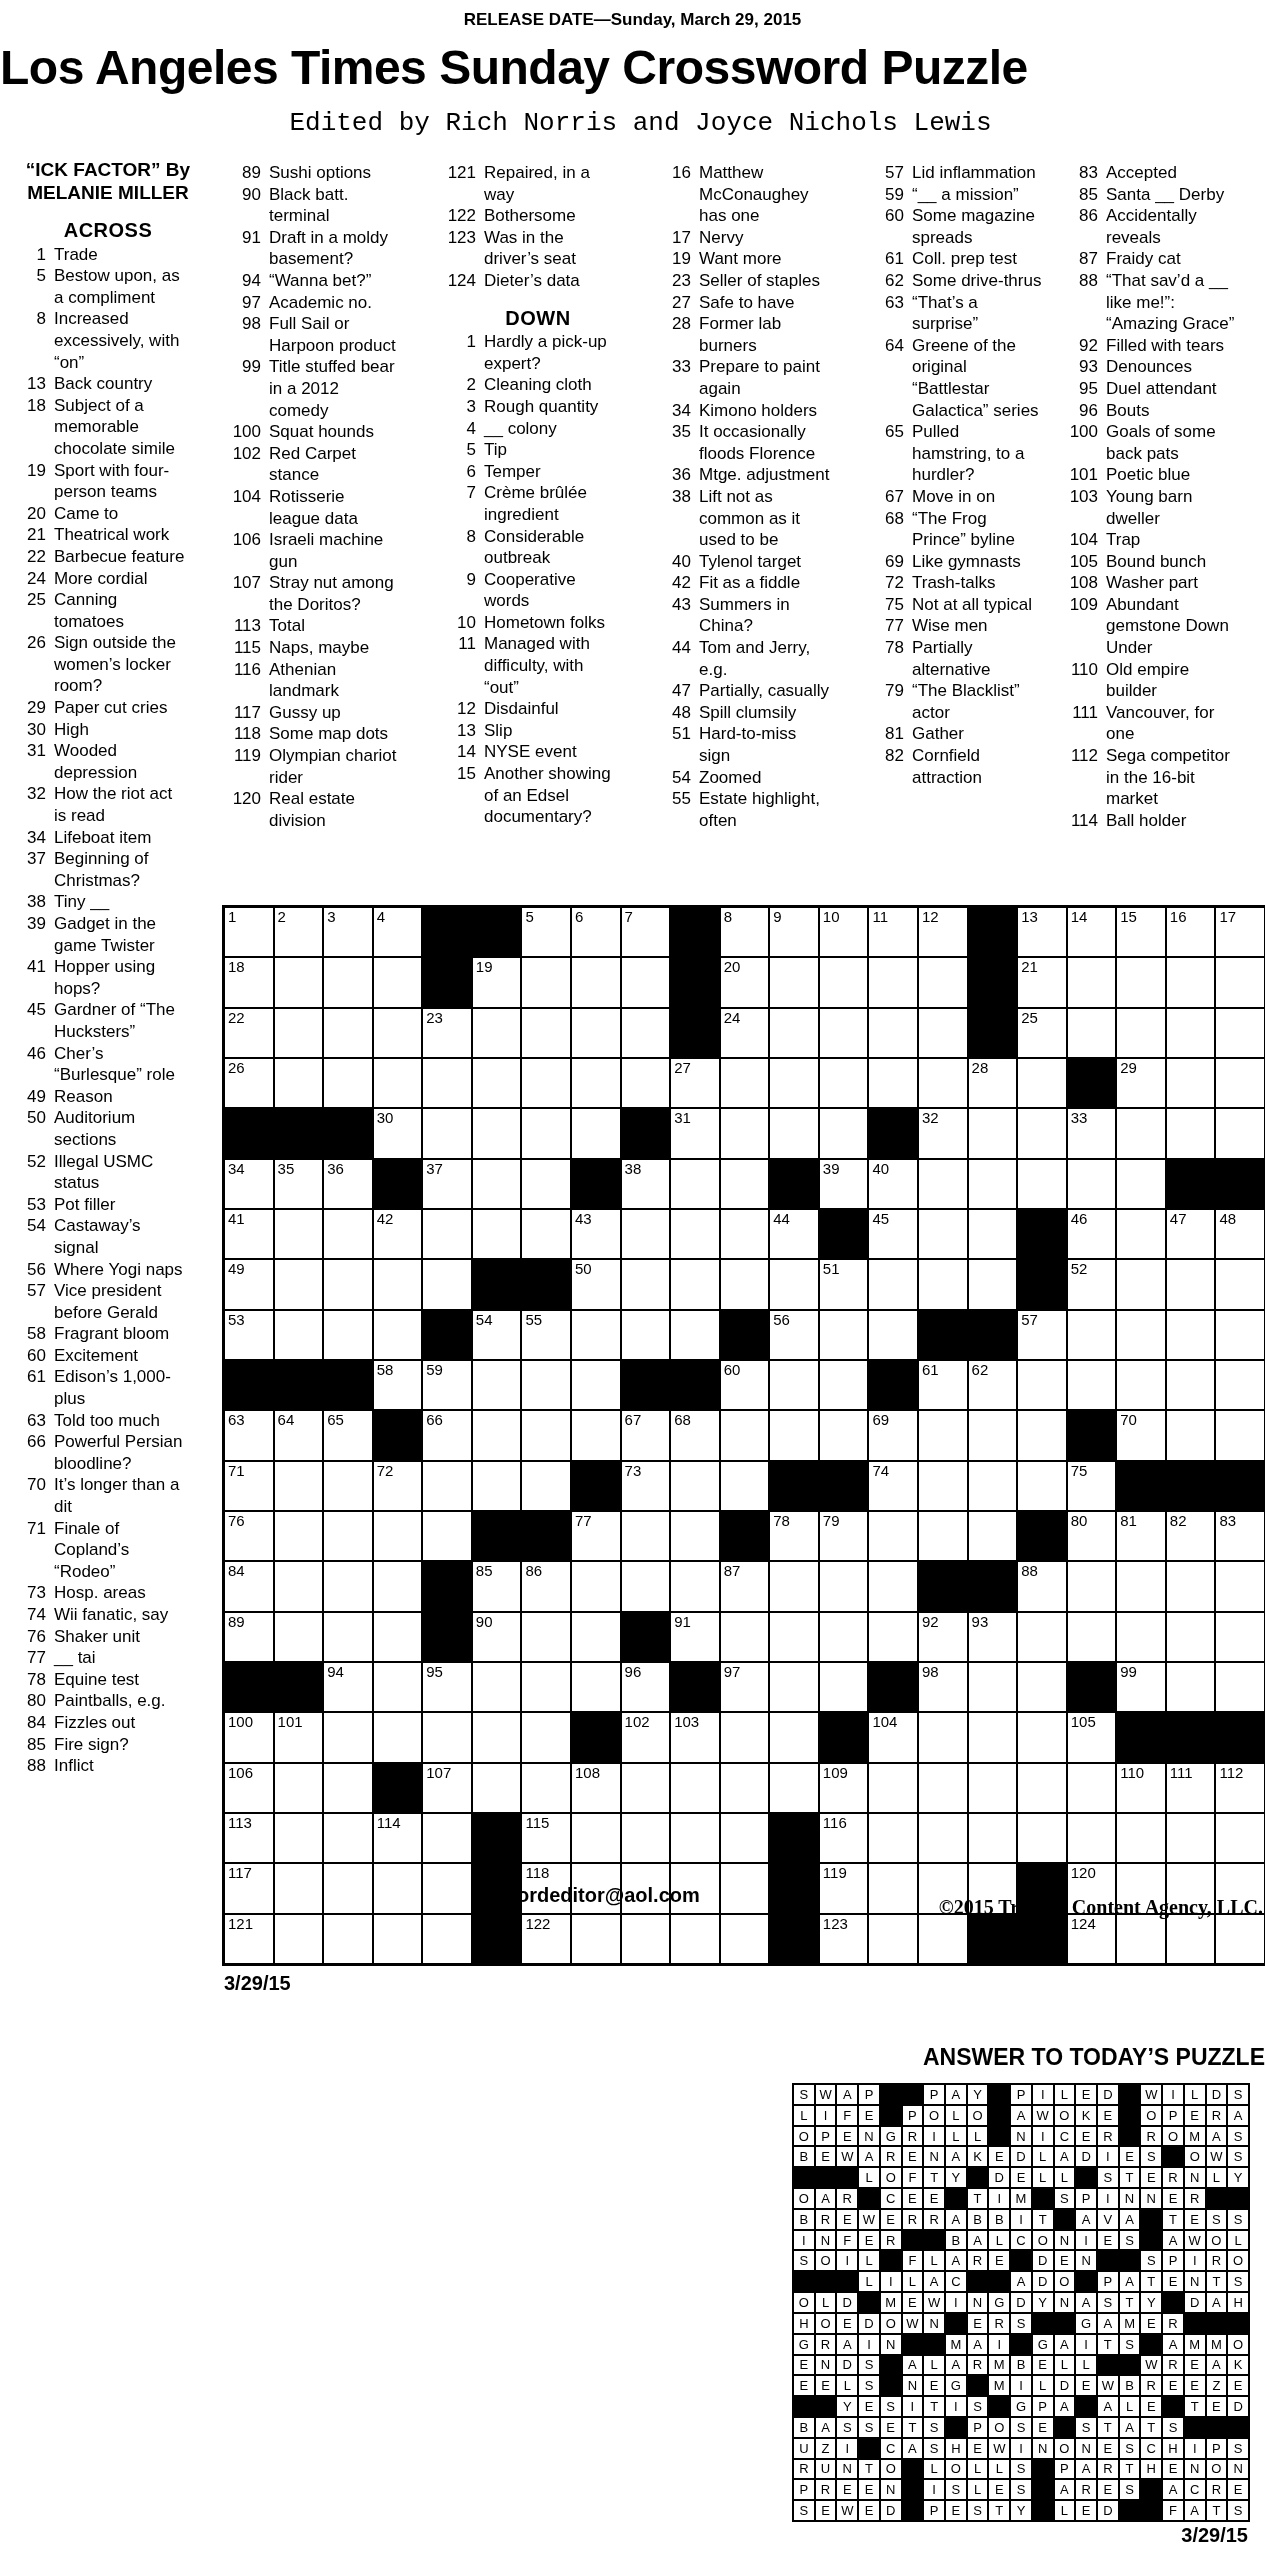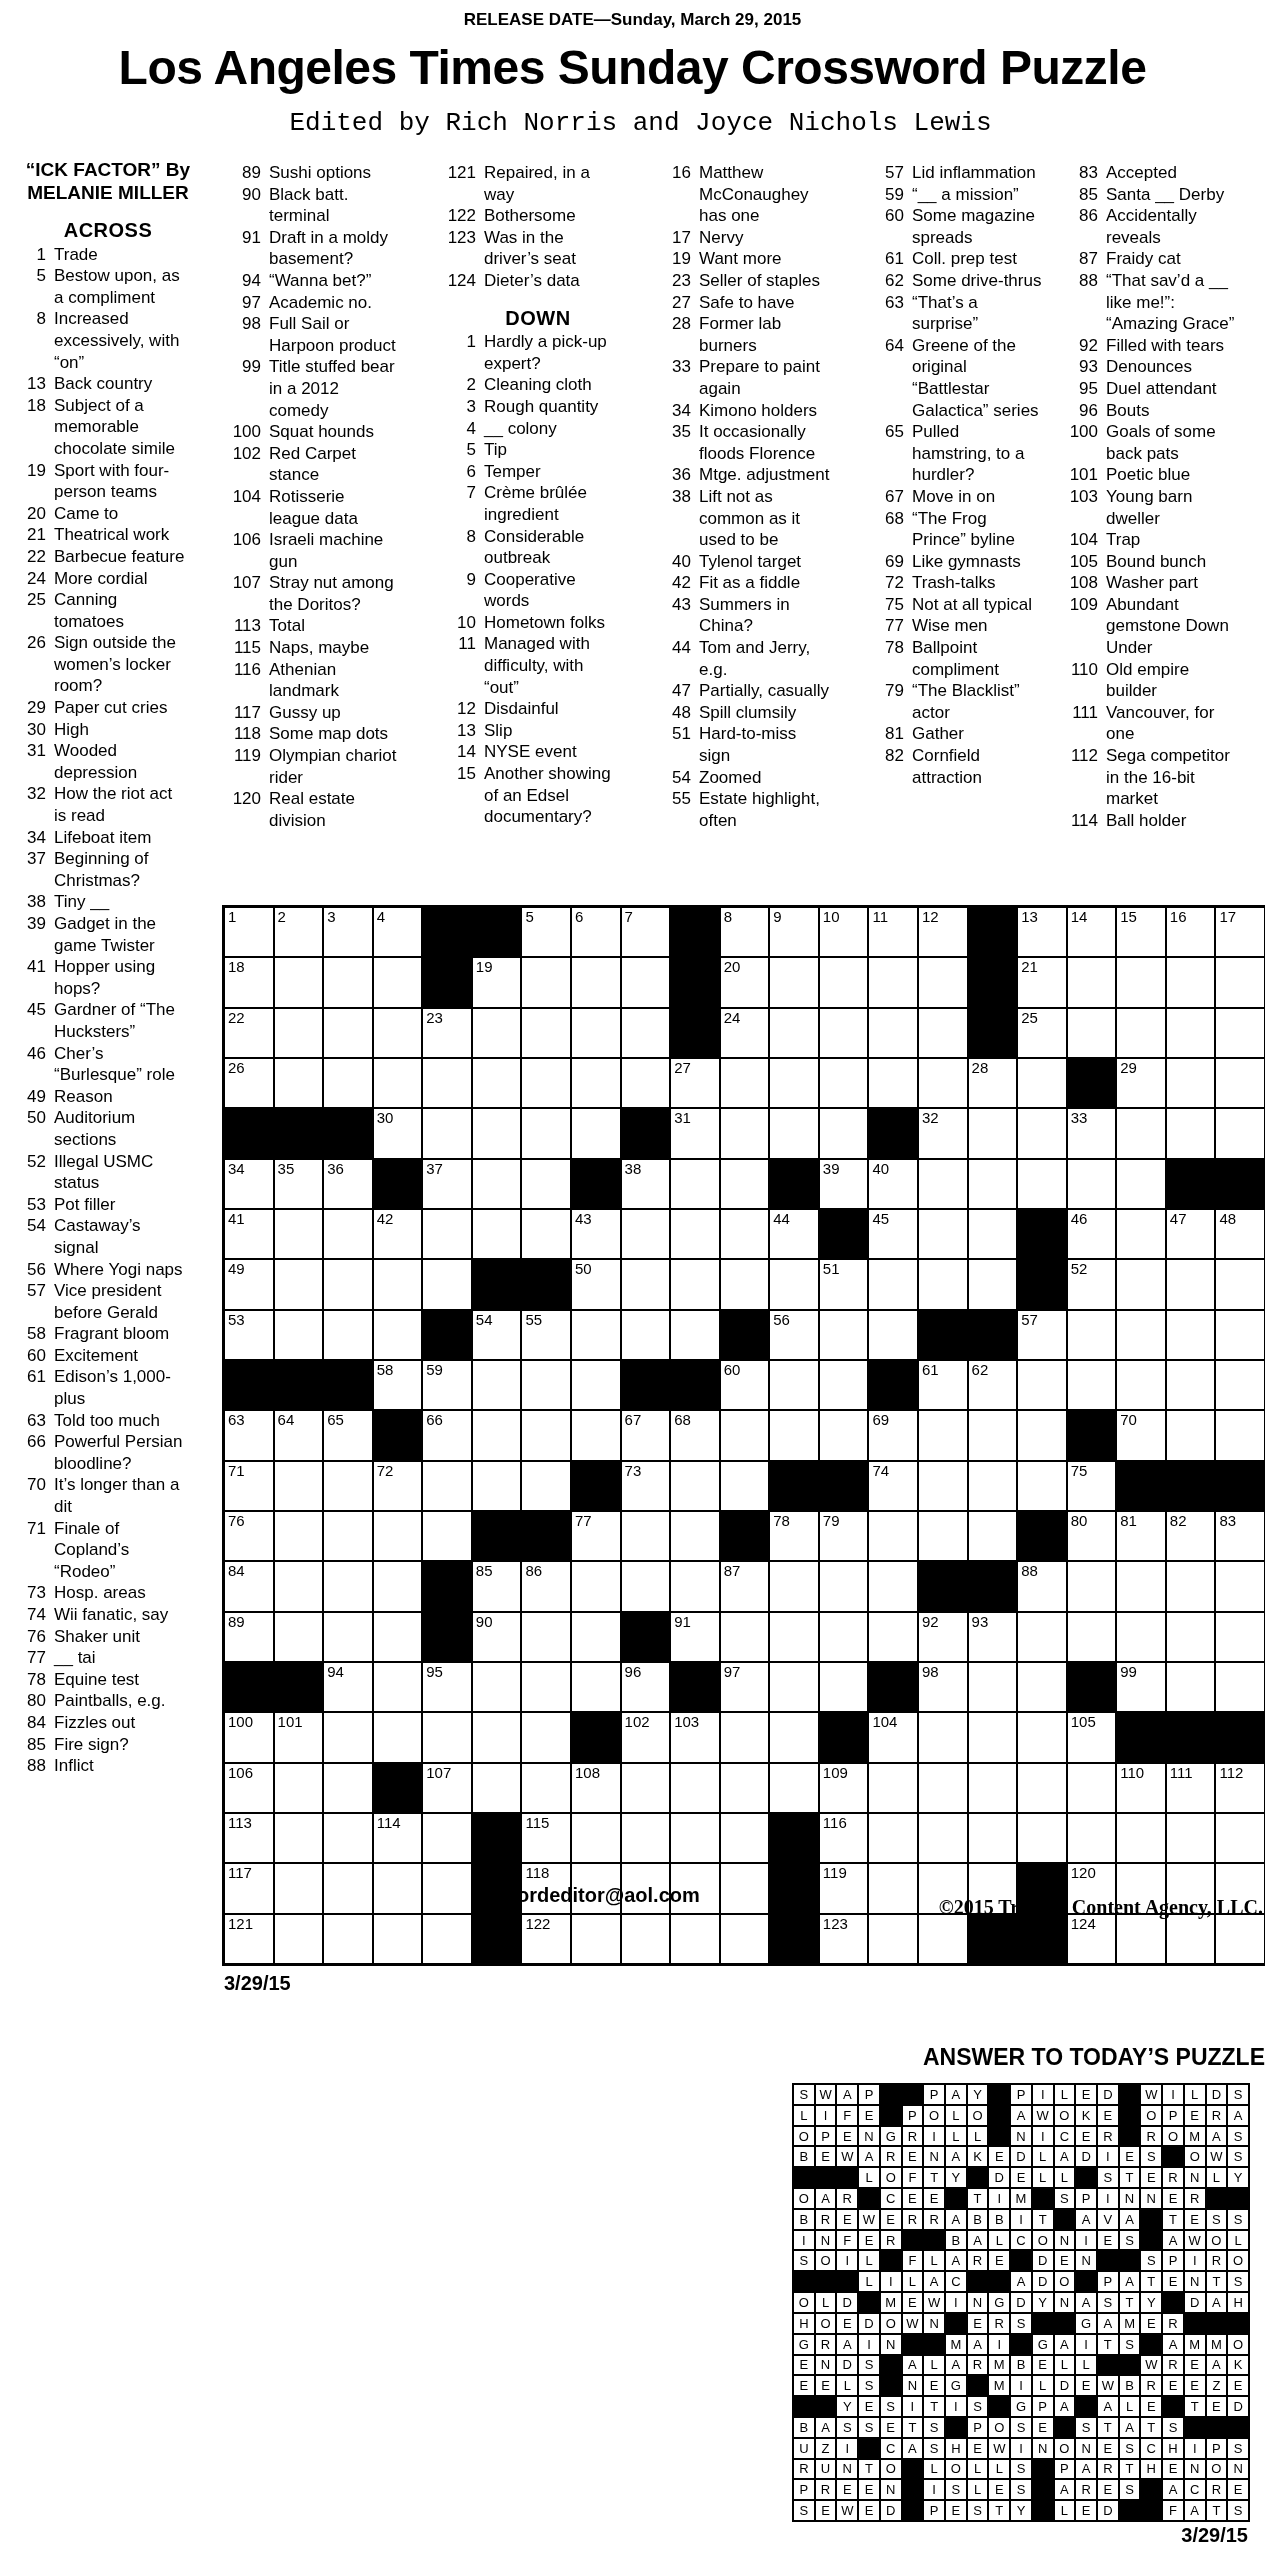--- a/index.html
+++ b/index.html
@@ -1,18 +1,18 @@
 <!DOCTYPE html>
 <html><head>
 <meta charset="utf-8">
 <style>
   html,body{margin:0;padding:0;background:#fff;}
   body{width:1265px;height:2560px;position:relative;font-family:"Liberation Sans",sans-serif;color:#000;}
   .release{position:absolute;top:10px;left:0;width:100%;text-align:center;font-weight:bold;font-size:17px;}
-  .title{position:absolute;top:40px;left:0;width:100%;text-align:center;font-weight:bold;font-size:48px;letter-spacing:-0.5px;margin:0;}
+  .title{position:absolute;top:40px;left:0;width:100%;text-align:left;font-weight:bold;font-size:48px;letter-spacing:-0.5px;margin:0;}
   .subtitle{position:absolute;top:108px;left:0;width:100%;text-align:center;font-family:Liberation Mono, monospace;font-size:26px;margin-left:8px;}
   .clue-col{position:absolute;top:158px;font-size:17px;line-height:21.6px;}
   .col-1{left:6px;width:204px;}
   .col-2{left:221px;width:204px;top:162px;}
   .col-3{left:436px;width:204px;top:162px;}
   .col-4{left:651px;width:206px;top:162px;}
   .col-5{left:864px;width:206px;top:162px;}
   .col-6{left:1058px;width:205px;top:162px;}
   .byline{font-weight:bold;font-size:19px;line-height:23px;text-align:center;margin-bottom:12px;}
   .clue-list-label{font-weight:bold;font-size:20px;text-align:center;margin:16px 0 2px;letter-spacing:0.5px;}
@@ -524,21 +524,21 @@
         <div class="clue">
           <div class="num">75</div>
           <div class="txt">Not at all typical</div>
         </div>
         <div class="clue">
           <div class="num">77</div>
           <div class="txt">Wise men</div>
         </div>
         <div class="clue">
           <div class="num">78</div>
-          <div class="txt">Ballpoint compliment</div>
+          <div class="txt">Partially alternative</div>
         </div>
         <div class="clue">
           <div class="num">79</div>
           <div class="txt">“The Blacklist” actor</div>
         </div>
         <div class="clue">
           <div class="num">81</div>
           <div class="txt">Gather</div>
         </div>
         <div class="clue">

